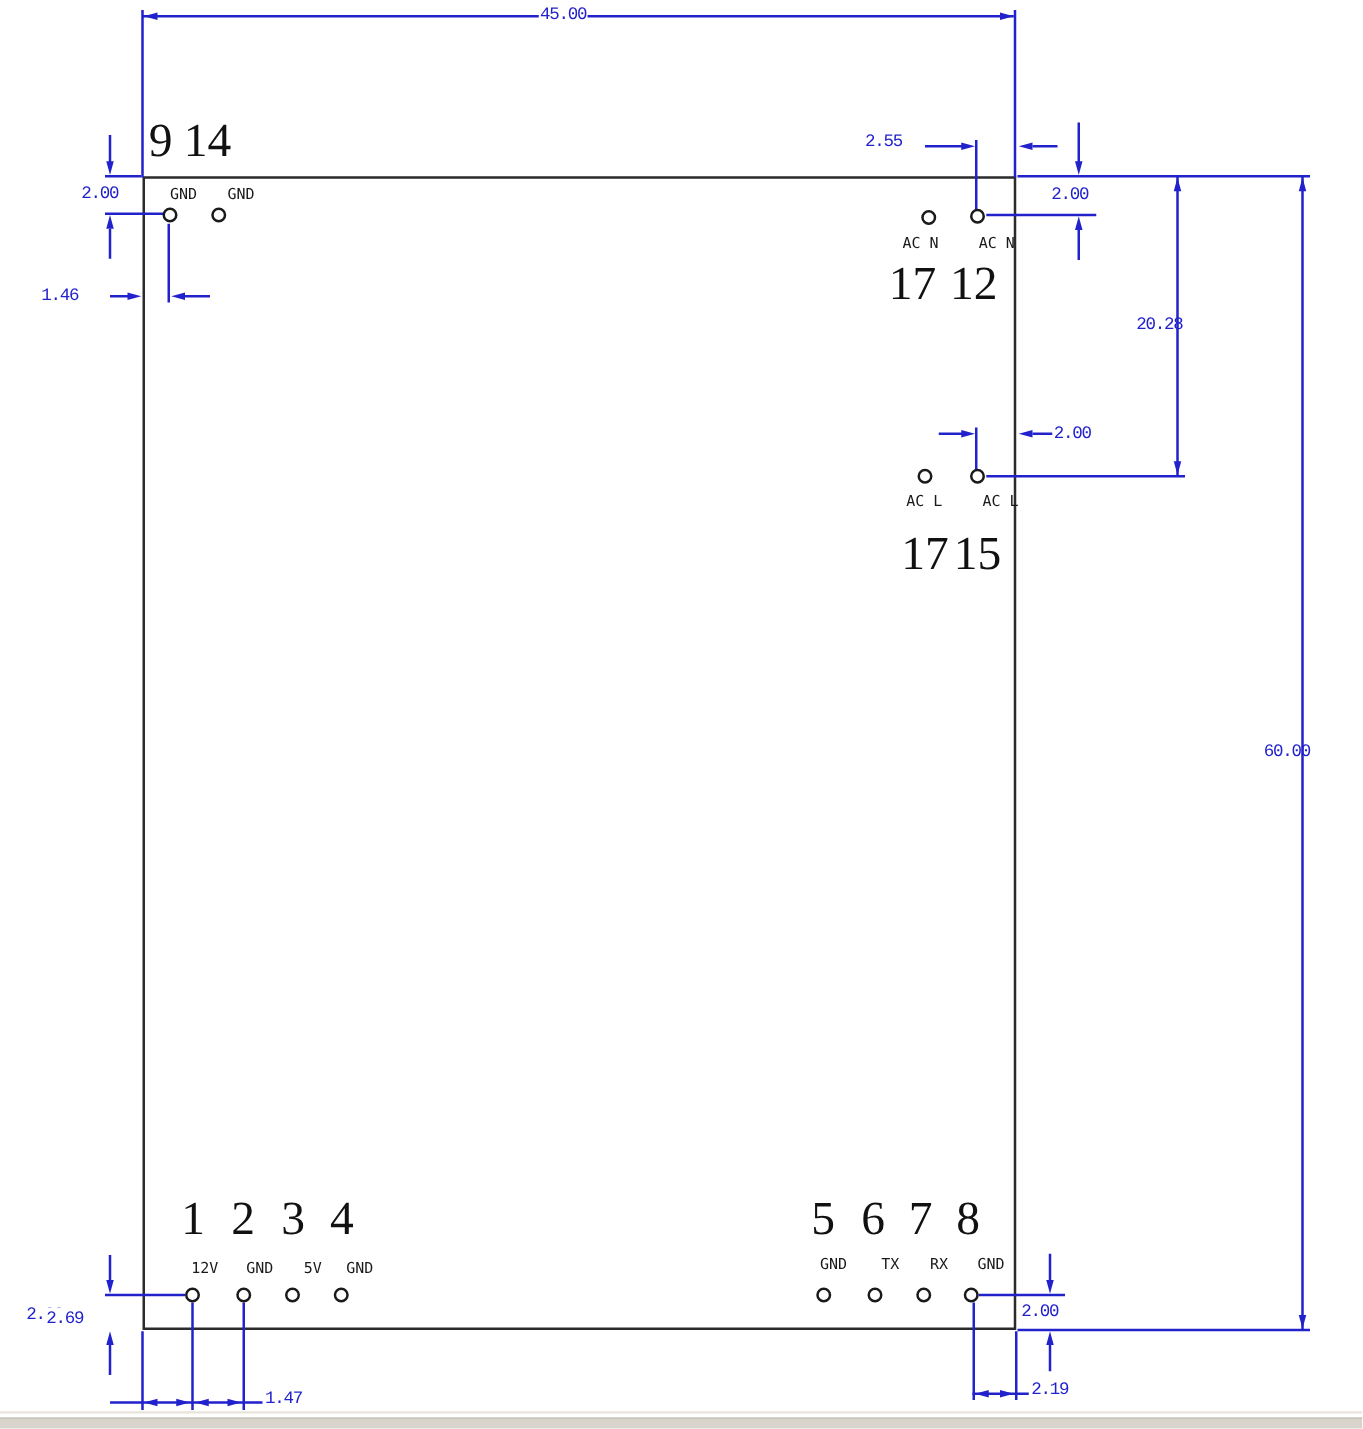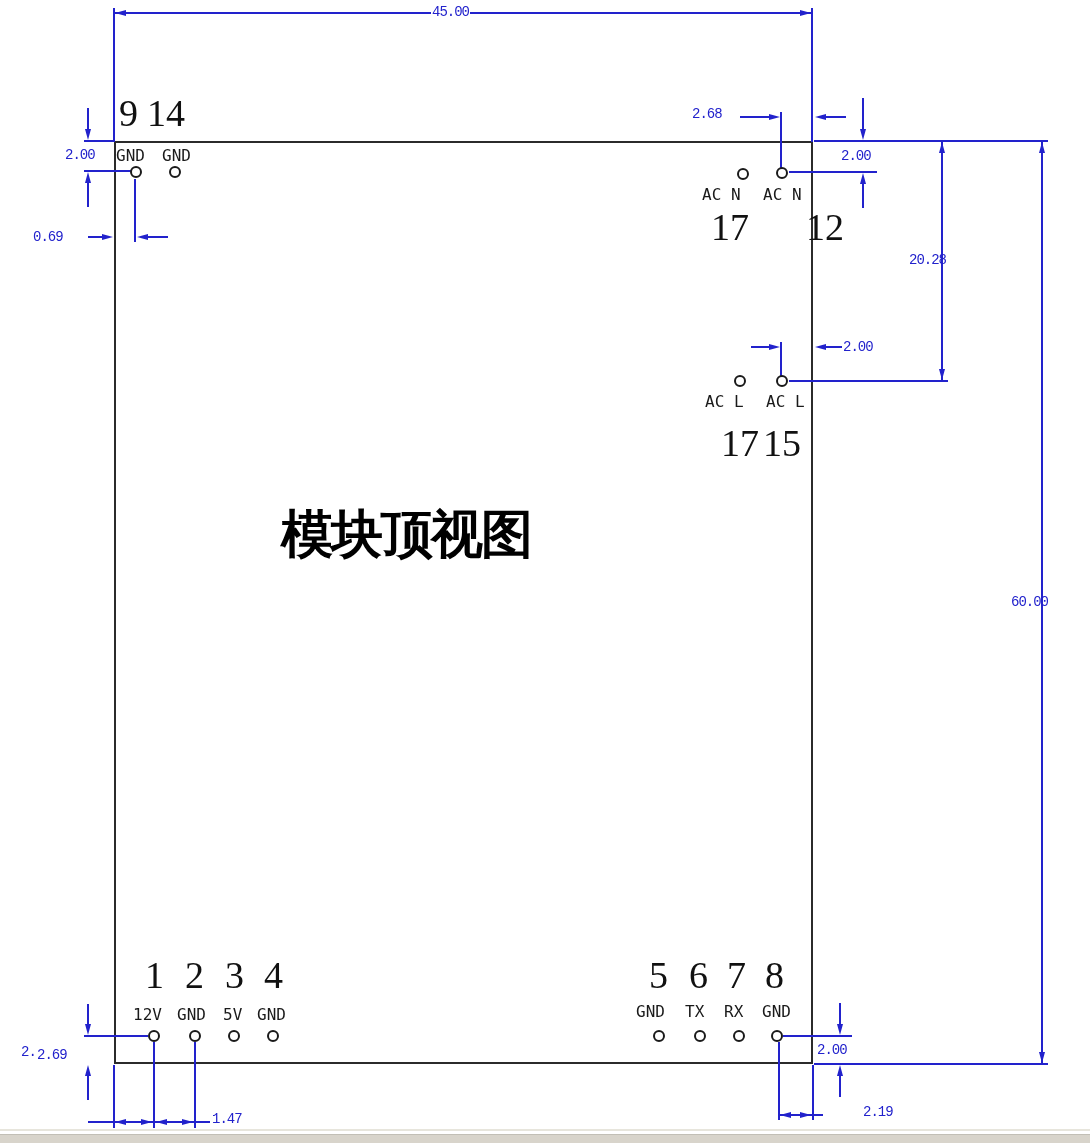--- a/index.html
+++ b/index.html
@@ -24,22 +24,22 @@
   .arU{border-left:3px solid transparent;border-right:3px solid transparent;border-bottom:11px solid var(--blue);}
   .arD{border-left:3px solid transparent;border-right:3px solid transparent;border-top:11px solid var(--blue);}
   
   .dt{position:absolute;color:var(--blue);font-size:14px;line-height:19px;letter-spacing:-1px;
     background:#fff;padding:0 1px;white-space:nowrap;font-family:Liberation Mono, monospace;}
   .dt.nobg{background:transparent;}
   
   .pnum{position:absolute;color:#111;font-family:"Liberation Serif", serif;
     font-size:38px;line-height:36px;white-space:nowrap;}
   
-  .plabel{position:absolute;color:#1a1a1a;font-size:16px;line-height:17px;
-    letter-spacing:0px;white-space:nowrap;}
+  .plabel{position:absolute;color:#1a1a1a;font-size:12px;line-height:17px;
+    letter-spacing:0px;white-space:nowrap;padding-left:20px;}
   
   .hole{position:absolute;width:12px;height:12px;border:2px solid #1a1a1a;
     border-radius:50%;background:#fff;box-sizing:border-box;}
   
   .title{position:absolute;left:281px;top:505px;color:#000;
     font-family:"Liberation Serif", serif;font-weight:700;
     font-size:52px;line-height:60px;letter-spacing:-2px;white-space:nowrap;}
   
   .strip1{position:absolute;left:0;top:1129px;width:1090px;height:2px;background:#e7e5dc;}
   .strip2{position:absolute;left:0;top:1131px;width:1090px;height:3px;background:#ffffff;}
@@ -65,28 +65,28 @@
   <div class="ar arD" style="left:85px;top:129px;"></div>
   <div class="vl" style="left:87px;top:183px;height:24px;"></div>
   <div class="ar arU" style="left:85px;top:172px;"></div>
   <span class="dt" style="left:64px;top:146px;">2.00</span>
 
   <div class="vl" style="left:134px;top:179px;height:63px;"></div>
   <div class="hl" style="left:88px;top:236px;width:15px;"></div>
   <div class="ar arR" style="left:102px;top:234px;"></div>
   <div class="ar arL" style="left:137px;top:234px;"></div>
   <div class="hl" style="left:148px;top:236px;width:20px;"></div>
-  <span class="dt" style="left:32px;top:228px;">0.69</span>
+  <span class="dt" style="left:32px;top:228px;">1.46</span>
 
   <div class="hl" style="left:740px;top:116px;width:30px;"></div>
   <div class="ar arR" style="left:769px;top:114px;"></div>
   <div class="vl" style="left:780px;top:112px;height:56px;"></div>
   <div class="ar arL" style="left:815px;top:114px;"></div>
   <div class="hl" style="left:826px;top:116px;width:20px;"></div>
-  <span class="dt" style="left:691px;top:105px;">2.68</span>
+  <span class="dt" style="left:691px;top:105px;">2.55</span>
 
   <div class="hl" style="left:789px;top:171px;width:88px;"></div>
   <div class="vl" style="left:862px;top:98px;height:32px;"></div>
   <div class="ar arD" style="left:860px;top:129px;"></div>
   <div class="vl" style="left:862px;top:184px;height:24px;"></div>
   <div class="ar arU" style="left:860px;top:173px;"></div>
   <span class="dt" style="left:840px;top:147px;">2.00</span>
 
   <div class="hl" style="left:814px;top:140px;width:234px;"></div>
   <div class="vl" style="left:941px;top:141px;height:240px;"></div>
@@ -131,35 +131,35 @@
   <div class="ar arD" style="left:837px;top:1024px;"></div>
   <div class="vl" style="left:839px;top:1076px;height:21px;"></div>
   <div class="ar arU" style="left:837px;top:1065px;"></div>
   <span class="dt" style="left:816px;top:1041px;">2.00</span>
 
   <div class="vl" style="left:778px;top:1042px;height:78px;"></div>
   <div class="vl" style="left:812px;top:1065px;height:55px;"></div>
   <div class="hl" style="left:778px;top:1114px;width:45px;"></div>
   <div class="ar arL" style="left:780px;top:1112px;"></div>
   <div class="ar arR" style="left:800px;top:1112px;"></div>
-  <span class="dt" style="left:862px;top:1103px;">2.19</span>
+  <span class="dt" style="left:824px;top:1103px;">2.19</span>
 
   <span class="pnum" style="left:119px;top:95px;">9</span>
   <span class="pnum" style="left:147px;top:95px;">14</span>
   <span class="plabel" style="left:116px;top:147px;">GND</span>
   <span class="plabel" style="left:162px;top:147px;">GND</span>
   <span class="hole" style="left:130px;top:166px;"></span>
   <span class="hole" style="left:169px;top:166px;"></span>
 
   <span class="hole" style="left:737px;top:168px;"></span>
   <span class="hole" style="left:776px;top:167px;"></span>
   <span class="plabel" style="left:702px;top:186px;">AC N</span>
   <span class="plabel" style="left:763px;top:186px;">AC N</span>
   <span class="pnum" style="left:711px;top:209px;">17</span>
-  <span class="pnum" style="left:760px;top:209px;margin-left:46px;">12</span>
+  <span class="pnum" style="left:760px;top:209px;">12</span>
 
   <span class="hole" style="left:734px;top:375px;"></span>
   <span class="hole" style="left:776px;top:375px;"></span>
   <span class="plabel" style="left:705px;top:393px;">AC L</span>
   <span class="plabel" style="left:766px;top:393px;">AC L</span>
   <span class="pnum" style="left:721px;top:425px;">17</span>
   <span class="pnum" style="left:763px;top:425px;">15</span>
 
   <span class="pnum" style="left:145px;top:957px;">1</span>
   <span class="pnum" style="left:185px;top:957px;">2</span>
@@ -180,19 +180,18 @@
   <span class="pnum" style="left:765px;top:957px;">8</span>
   <span class="plabel" style="left:636px;top:1003px;">GND</span>
   <span class="plabel" style="left:685px;top:1003px;">TX</span>
   <span class="plabel" style="left:724px;top:1003px;">RX</span>
   <span class="plabel" style="left:762px;top:1003px;">GND</span>
   <span class="hole" style="left:653px;top:1030px;"></span>
   <span class="hole" style="left:694px;top:1030px;"></span>
   <span class="hole" style="left:733px;top:1030px;"></span>
   <span class="hole" style="left:771px;top:1030px;"></span>
 
-  <div class="title">模块顶视图</div>
 
   <div class="strip1"></div>
   <div class="strip2"></div>
   <div class="strip3"></div>
 
 </div>
 
 </body></html>

